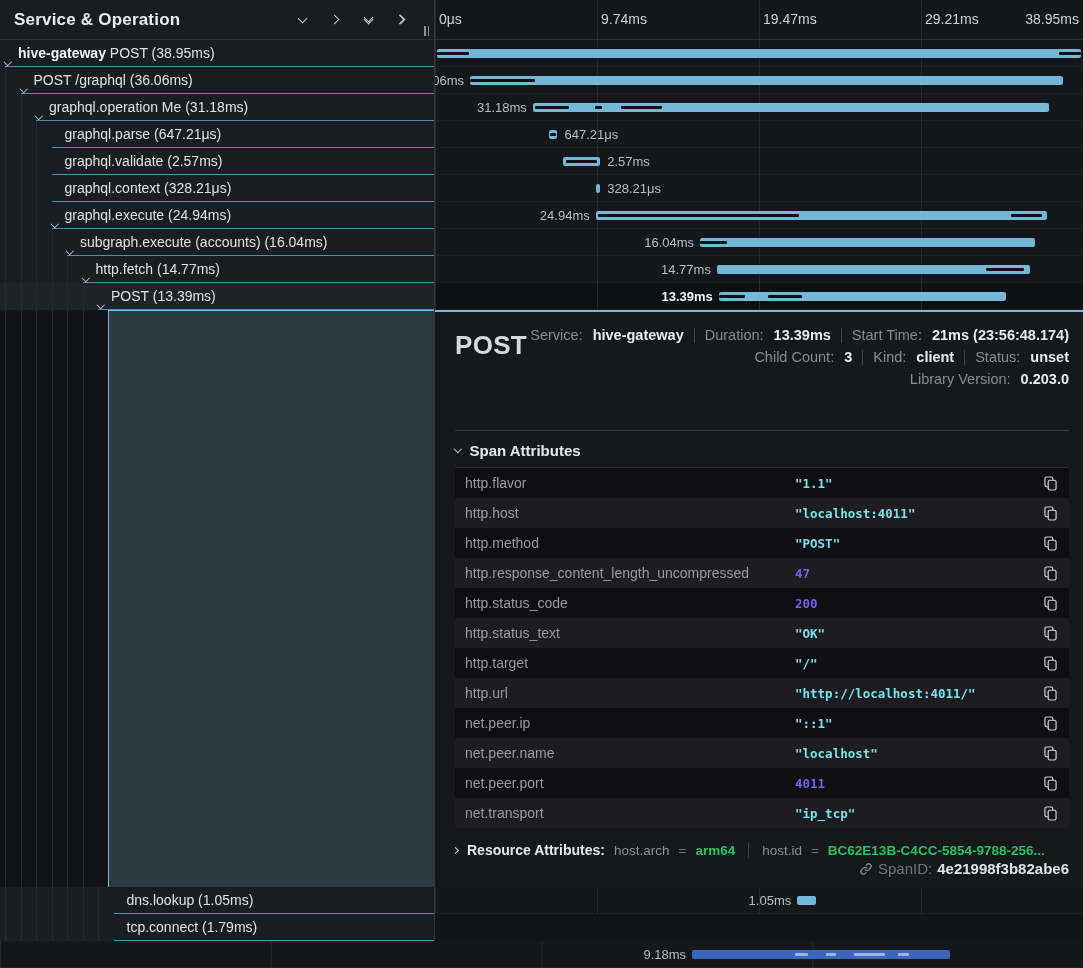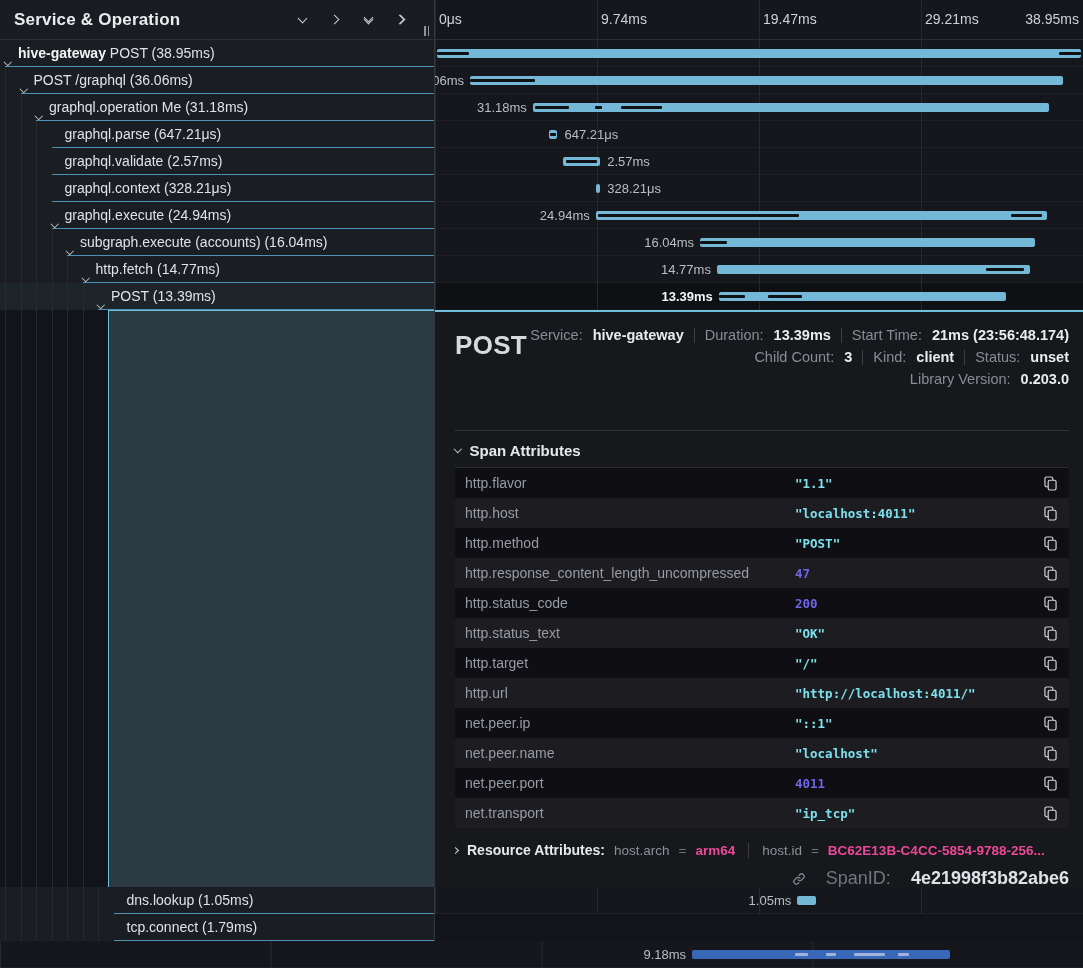--- a/index.html
+++ b/index.html
@@ -73,22 +73,22 @@
   .attr-key { width:330px; flex:none; font-size:14px; color:#969ca3; white-space:nowrap; overflow:hidden; }
   .attr-val { flex:1; font-family:"DejaVu Sans Mono", monospace; font-size:12.5px; font-weight:700; white-space:nowrap; overflow:hidden; }
   .attr-val.string { color:#7ce0ec; }
   .attr-val.number { color:#6d66e8; }
   .copy-btn { flex:none; width:18px; height:18px; display:flex; align-items:center; justify-content:center; cursor:pointer; }
   .resource-line { display:flex; align-items:center; gap:9px; margin-top:14px; font-size:13.5px; white-space:nowrap; overflow:hidden; }
   .resource-line .chev { width:5px; height:5px; border-width:1.6px; color:#cfd3d9; flex:none; }
   .res-title { font-weight:700; color:#e6e8ec; font-size:14px; }
   .res-key { color:#8b9197; }
   .res-eq { color:#6f747b; }
-  .res-val { color:#ec4899; font-weight:700; }
-  .spanid-line { display:flex; justify-content:flex-end; align-items:center; gap:20px; margin-top:10px; font-size:18px; }
+  .res-val { color:#22c55e; font-weight:700; }
+  .spanid-line { display:flex; justify-content:flex-end; align-items:center; gap:5px; margin-top:2px; font-size:15px; }
   .spanid-line .lbl { color:#70767e; }
   .spanid-line .val { color:#dfe2e6; font-weight:700; }
 
   .bottom-rows { flex:none; }
 </style>
 </head>
 <body>
 
 <div class="app">
 

